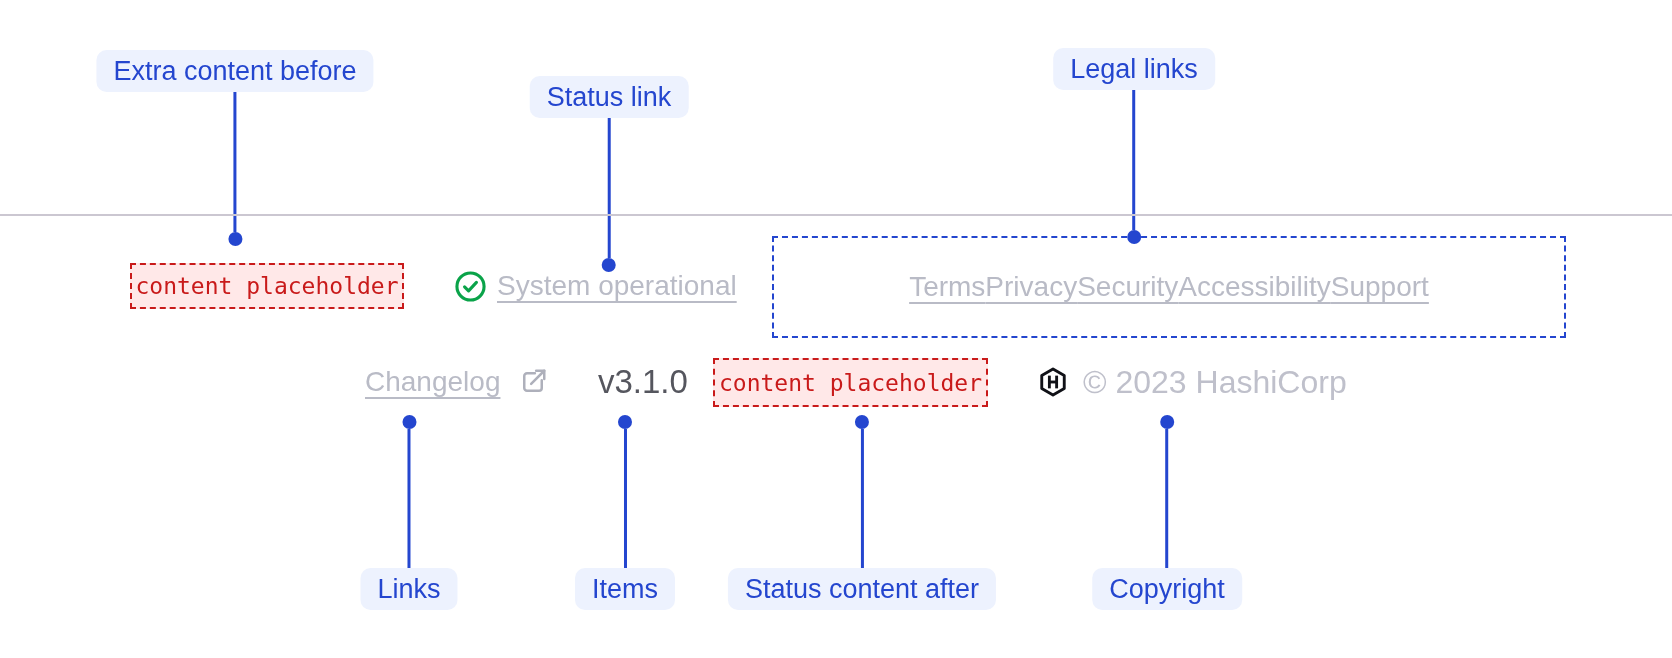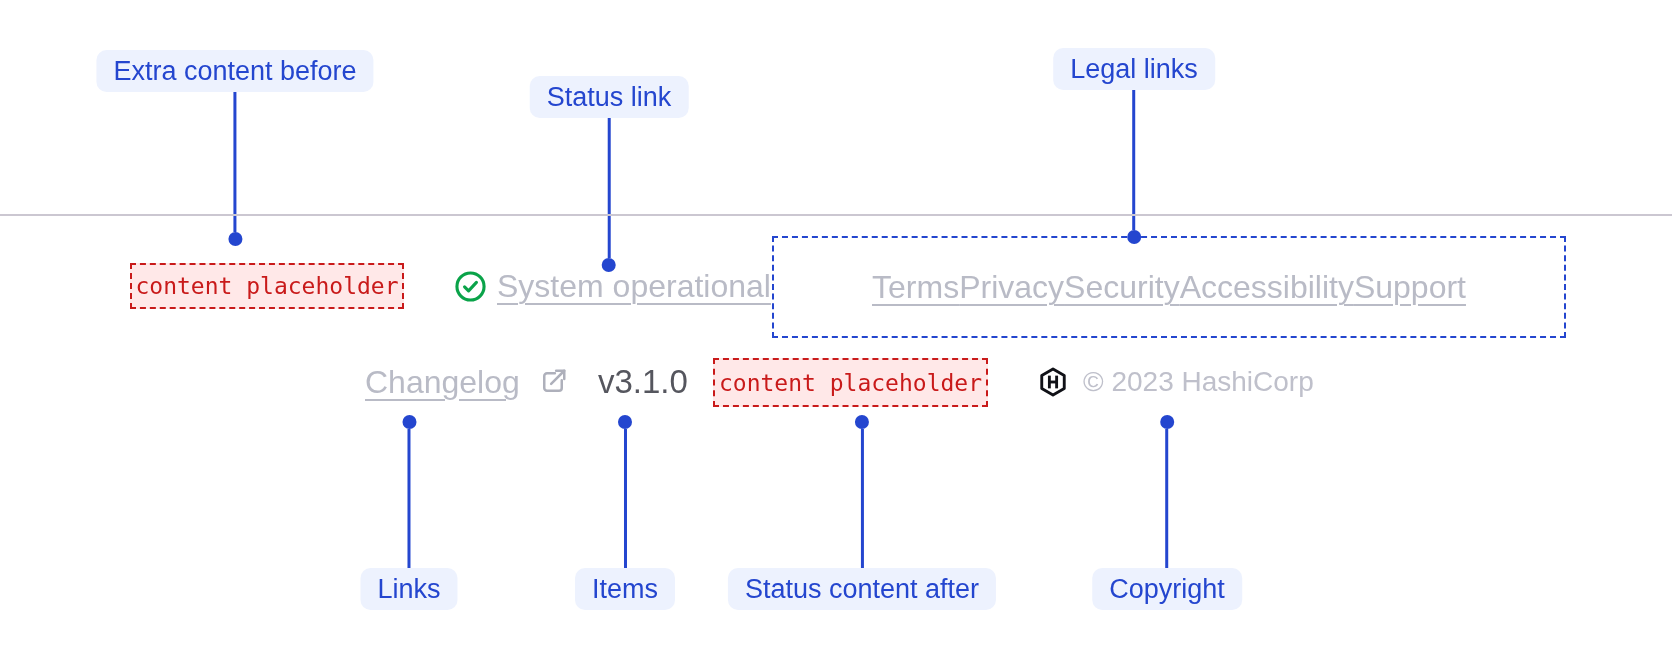--- a/index.html
+++ b/index.html
@@ -41,34 +41,34 @@
   .divider{position:absolute;left:0;right:0;top:214px;height:2px;background:var(--divider);}
   .ph{
     position:absolute;box-sizing:border-box;
     border:2px dashed var(--red);background:var(--red-bg);color:var(--red);
     font-family:"DejaVu Sans Mono", monospace;font-size:23px;
     display:flex;align-items:center;justify-content:center;white-space:nowrap;
   }
   #ph-before{left:130px;top:263px;width:274px;height:46px;}
   #ph-after{left:713px;top:358px;width:275px;height:49px;}
   .flink{
-    color:var(--link-gray);font-size:32px;line-height:32px;
+    color:var(--link-gray);font-size:28px;line-height:32px;
     text-decoration:underline;text-underline-offset:6px;text-decoration-thickness:2px;
     cursor:pointer;white-space:nowrap;
   }
   .status{position:absolute;left:455px;top:270px;display:flex;align-items:center;gap:11px;}
   .legal-box{
     position:absolute;left:772px;top:236px;width:794px;height:102px;box-sizing:border-box;
     border:2px dashed var(--blue);
     display:flex;align-items:center;justify-content:center;padding:0 20px;
   }
   #changelog{position:absolute;left:365px;top:366px;display:flex;align-items:center;gap:18px;cursor:pointer;}
   #version{position:absolute;left:598px;top:366px;font-size:33px;line-height:32px;color:var(--version-gray);}
   #brand{position:absolute;left:1038px;top:366px;display:flex;align-items:center;gap:15px;}
-  #brand .copy{font-size:28px;line-height:32px;color:var(--faint-gray);white-space:nowrap;}
+  #brand .copy{font-size:32px;line-height:32px;color:var(--faint-gray);white-space:nowrap;}
   .icon{display:block;}
 </style>
 </head>
 <body>
 
 <div class="canvas">
 
   <div class="callout top" id="co-before">
     <div class="pill">Extra content before</div>
     <div class="leader"></div>

